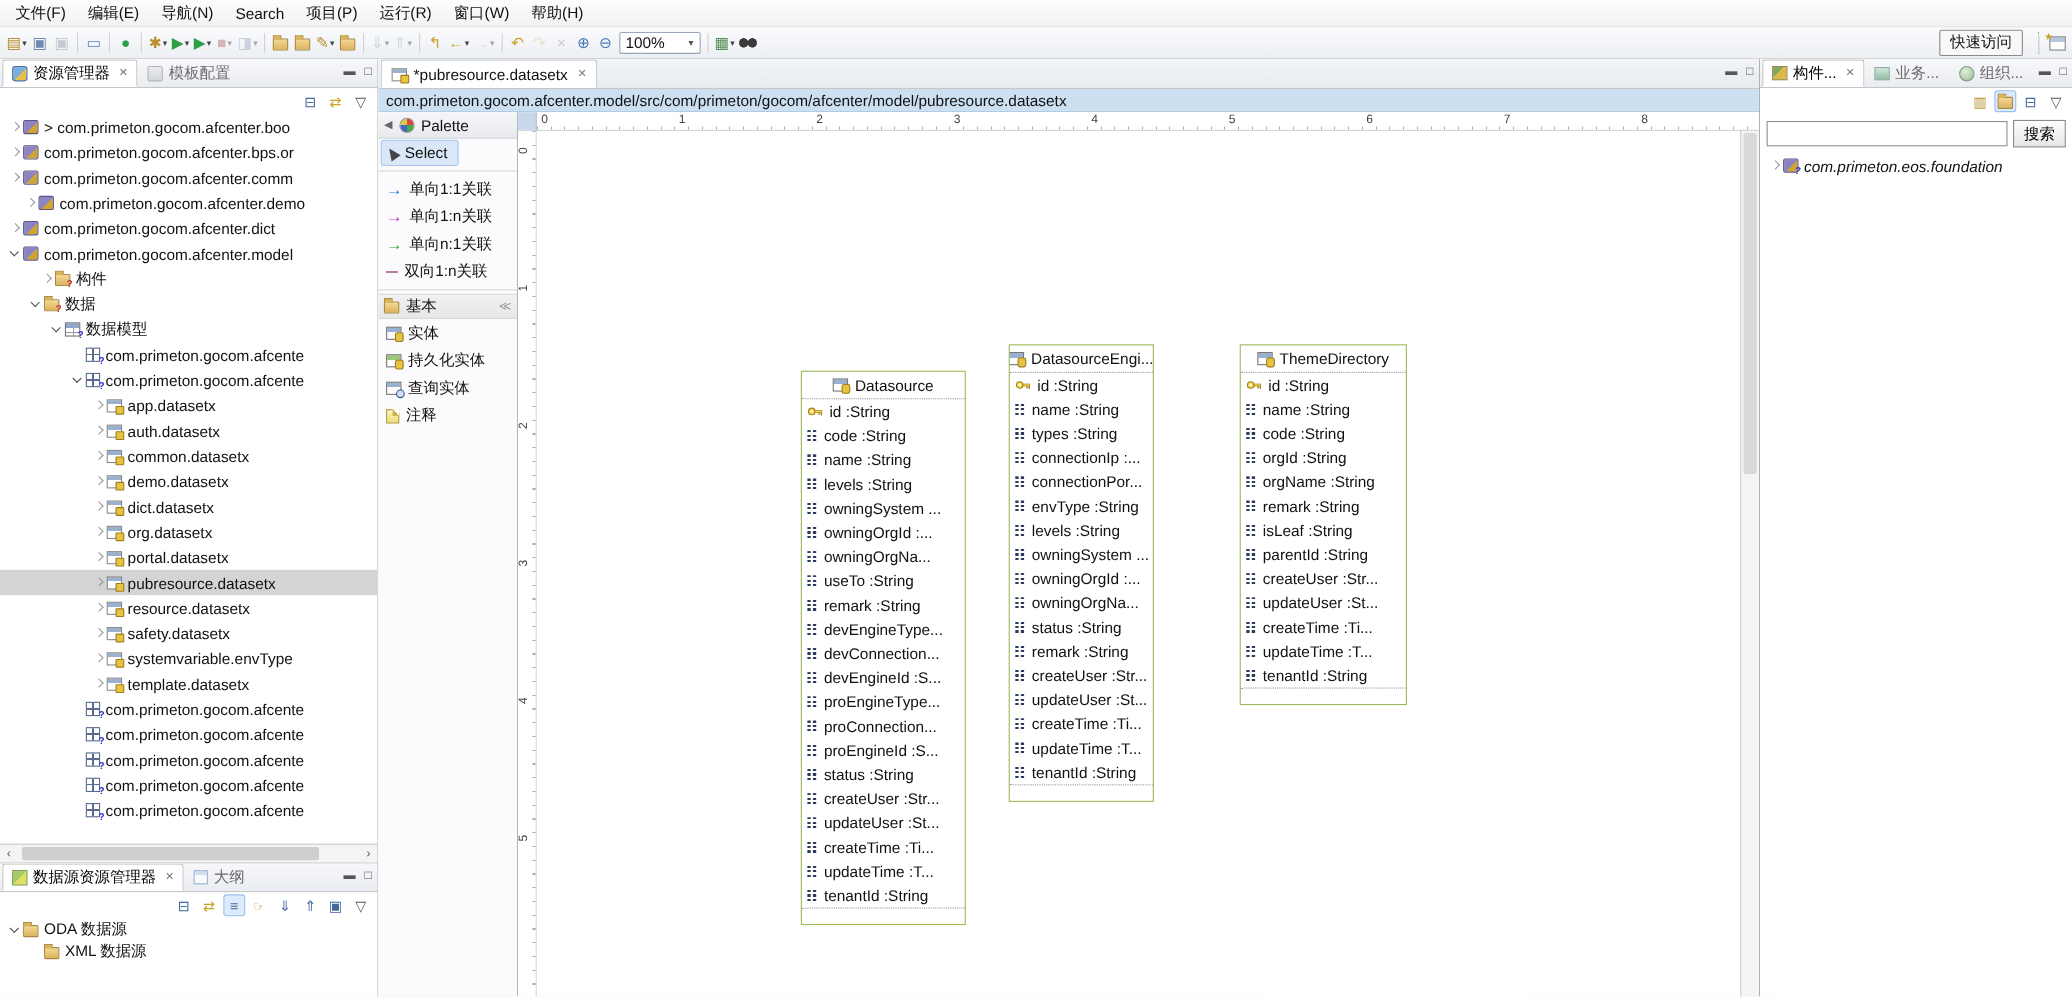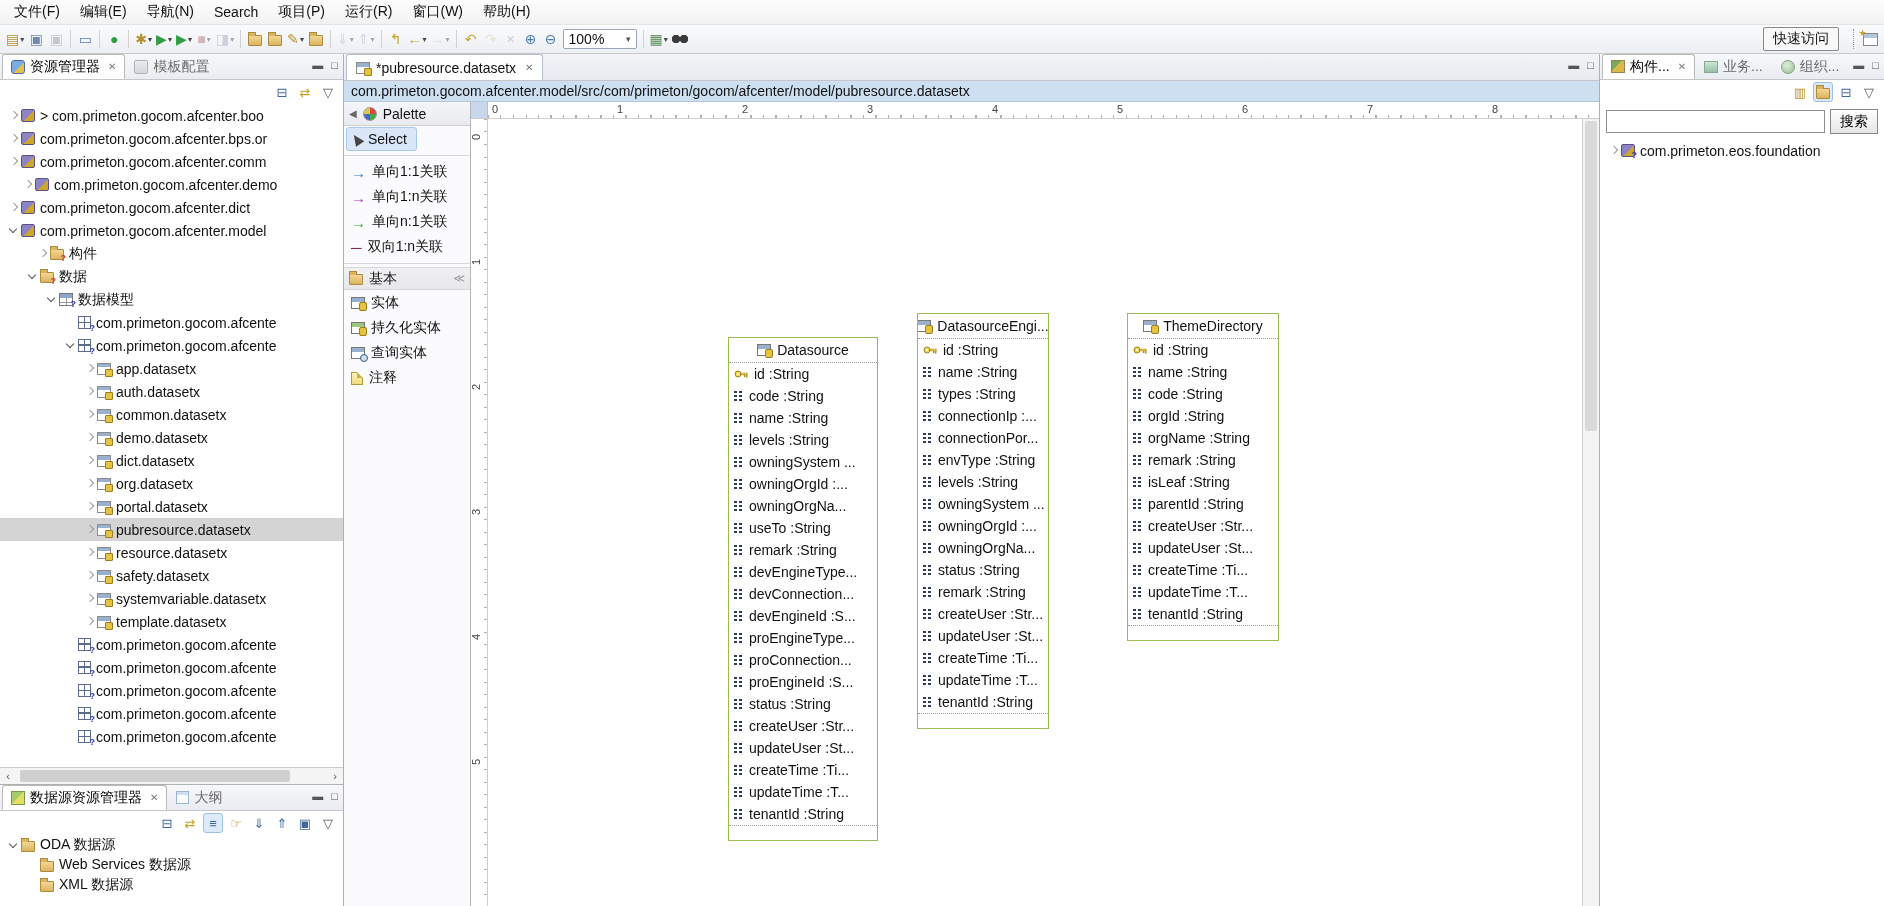--- a/index.html
+++ b/index.html
@@ -381,21 +381,21 @@
             <span class="tl">resource.datasetx</span>
           </div>
           <div class="trow" style="padding-left: 82px;">
             <span class="tw c"></span>
             <span class="i ico-datasetx"></span>
             <span class="tl">safety.datasetx</span>
           </div>
           <div class="trow" style="padding-left: 82px;">
             <span class="tw c"></span>
             <span class="i ico-datasetx"></span>
-            <span class="tl">systemvariable.datasetx</span>
+            <span class="tl">systemvariable.envType</span>
           </div>
           <div class="trow" style="padding-left: 82px;">
             <span class="tw c"></span>
             <span class="i ico-datasetx"></span>
             <span class="tl">template.datasetx</span>
           </div>
           <div class="trow" style="padding-left: 63px;">
             <span class="tw"></span>
             <span class="i ico-table-q"></span>
             <span class="tl">com.primeton.gocom.afcente</span>
@@ -467,25 +467,20 @@
           </span>
           <span class="pbtn">
             <span class="pg" style="color: rgb(85, 85, 85);">▽</span>
           </span>
         </div>
       <div class="treearea">
           <div class="trow short" style="padding-left: 6px;">
             <span class="tw e"></span>
             <span class="i ico-folder"></span>
             <span class="tl">ODA 数据源</span>
-          </div>
-          <div class="trow short" style="padding-left: 25px;">
-            <span class="tw"></span>
-            <span class="i ico-folder"></span>
-            <span class="tl">Web Services 数据源</span>
           </div>
           <div class="trow short" style="padding-left: 25px;">
             <span class="tw"></span>
             <span class="i ico-folder"></span>
             <span class="tl">XML 数据源</span>
           </div>
         </div>
     </div>
   </div>
 
@@ -872,21 +867,21 @@
         </span>
         <span class="pbtn">
           <span class="pg" style="color: rgb(85, 85, 85);">▽</span>
         </span>
       </div>
     <div class="searchrow">
       <input class="search-input" value="" style="">
       <button class="search-btn">搜索</button>
     </div>
     <div class="treearea">
-        <div class="trow" style="padding-left: 6px;">
+        <div class="trow" style="padding-left: 6px; font-style: italic;">
           <span class="tw c"></span>
           <span class="i ico-project-q"></span>
           <span class="tl">com.primeton.eos.foundation</span>
         </div>
       </div>
   </div>
 
 </div>
 
 </body></html>

